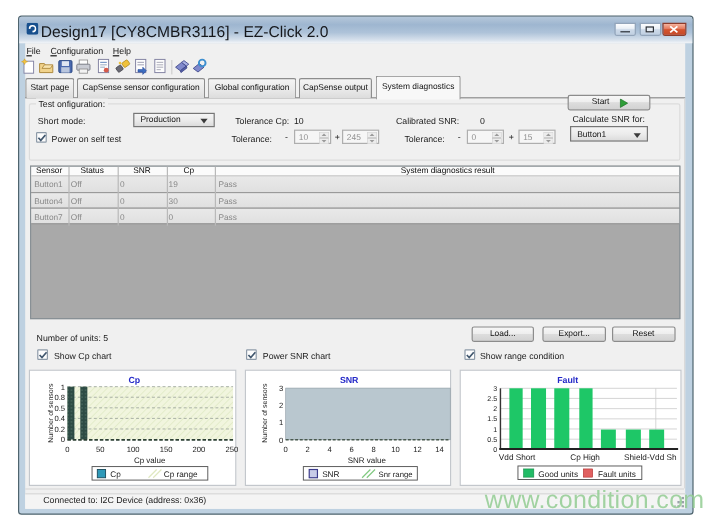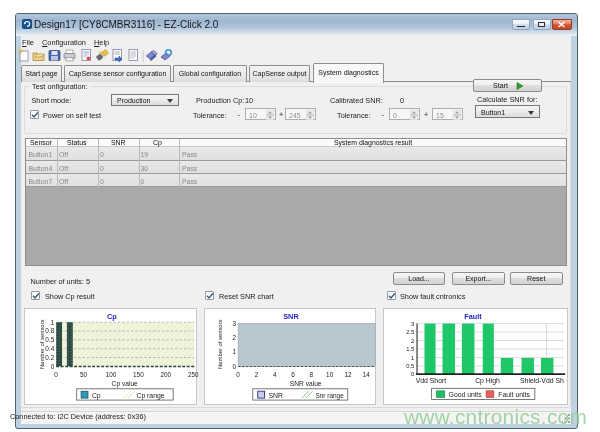--- a/index.html
+++ b/index.html
@@ -21,21 +21,21 @@
 
 <div class="a" style="left:15px;top:13px;width:563px;height:415.5px;border:1px solid #4f646e;border-radius:3px;background:#bed1e1"></div>
 <div class="a" style="left:16px;top:14px;width:561px;height:21.5px;border-radius:2px 2px 0 0;background:linear-gradient(#b5c7da,#9eb6d0 30%,#aec3d9 60%,#d7e1ec 88%,#f2f5f8)"></div>
 
 <div class="a" style="left:21px;top:35.5px;width:550px;height:388px;background:#f0f0f0"></div>
 
 <svg class="a" style="left:21.5px;top:18.5px" width="10" height="10" viewBox="0 0 10 10">
     <rect x="0" y="0" width="10" height="10" rx="2" fill="#174f8d"></rect>
     <path d="M2 5.2 A3.1 3.1 0 1 1 5.2 8.1 L4.9 6.6 A1.8 1.8 0 1 0 3.4 4.9 Z" fill="#fff"></path>
   </svg>
-<div class="a t" style="left:34px;top:18.8px;font-size:10px;color:#16181c">Design17 [CY8CMBR3116] - EZ-Click 2.0</div>
+<div class="a t" style="left:34px;top:18.8px;font-size:13px;color:#16181c">Design17 [CY8CMBR3116] - EZ-Click 2.0</div>
 
 <div class="a" style="left:511.5px;top:18.5px;width:18.5px;height:11px;border:1px solid #93a5ba;border-radius:0 0 2px 2px;background:linear-gradient(#fcfdfe,#e9eff6 45%,#ccd9e8 52%,#c0d0e2)"></div>
 <div class="a" style="left:517px;top:25.5px;width:7.5px;height:1.5px;background:#2a2f36"></div>
 <div class="a" style="left:532.5px;top:18.5px;width:18px;height:11px;border:1px solid #93a5ba;border-radius:0 0 2px 2px;background:linear-gradient(#fcfdfe,#e9eff6 45%,#ccd9e8 52%,#c0d0e2)"></div>
 <div class="a" style="left:538px;top:21.5px;width:6.5px;height:5.5px;border:1.4px solid #2a2f36;background:#e8eef5"></div>
 <div class="a" style="left:552px;top:18.5px;width:19.5px;height:11px;border:1px solid #8e3c2b;border-radius:0 0 2px 2px;background:linear-gradient(#f6b49e,#e4785c 45%,#d4542f 52%,#c64a28)"></div>
 <svg class="a" style="left:557px;top:20.5px" width="9" height="7" viewBox="0 0 9 7">
     <path d="M1.5 1 L7.5 6 M7.5 1 L1.5 6" stroke="#fff" stroke-width="1.5"></path>
   </svg>
 
@@ -106,21 +106,21 @@
 <div class="tab" style="left:249px;width:61px">CapSense output</div>
 <div class="tab" style="left:313px;top:63px;height:19.5px;width:71px;background:#f8f8f8;line-height:17.5px;z-index:2">System diagnostics</div>
 
 <div class="a" style="left:24px;top:85.5px;width:543px;height:48.5px;border:1px solid #dcdcdc;border-radius:2px"></div>
 <div class="a t" style="left:30px;top:81.5px;background:#f0f0f0;padding:0 2px">Test onfiguration:</div>
 <div class="a t" style="left:31.5px;top:95.5px">Short mode:</div>
 <div class="a dd" style="left:111px;top:93.5px;width:68px;height:12.5px">
     <span class="ddt">Production</span>
     <span class="dda"></span>
   </div>
-<div class="a t" style="left:196px;top:95.5px">Production Cp:</div>
+<div class="a t" style="left:196px;top:95.5px">Tolerance Cp:</div>
 <div class="a t" style="left:245px;top:95.5px">10</div>
 <div class="a t" style="left:330px;top:95.5px">Calibrated SNR:</div>
 <div class="a t" style="left:400px;top:95.5px">0</div>
 <div class="a t" style="left:193px;top:110.5px">Tolerance:</div>
 <div class="a t" style="left:237.5px;top:110px">-</div>
 <div class="spin" style="left:245px;top:108px">
     <span>10</span>
     <svg style="position:absolute;right:1px;top:1px" width="8" height="10">
       <rect x="0" y="0" width="8" height="4.6" fill="#ececec" stroke="#c2c2c2" stroke-width="0.6"></rect>
       <rect x="0" y="5.4" width="8" height="4.6" fill="#ececec" stroke="#c2c2c2" stroke-width="0.6"></rect>
@@ -206,31 +206,31 @@
 <div class="cell" style="left:182px;top:178px">Pass</div>
 
 <div class="a t" style="left:30.5px;top:276.5px">Number of units: 5</div>
 <div class="a btn" style="left:393px;top:272px;width:52px;height:13px">Load...</div>
 <div class="a btn" style="left:452px;top:272px;width:53px;height:13px">Export...</div>
 <div class="a btn" style="left:510px;top:272px;width:52.5px;height:13px">Reset</div>
 <div class="a cb" style="left:31px;top:291px"></div>
 <svg class="a" style="left:32px;top:292px" width="8" height="8">
     <path d="M1 3.8 L3 6 L6.8 1.5" stroke="#41576e" stroke-width="1.4" fill="none"></path>
   </svg>
-<div class="a t" style="left:45px;top:291.5px">Show Cp result</div>
+<div class="a t" style="left:45px;top:291.5px">Show Cp chart</div>
 <div class="a cb" style="left:205px;top:291px"></div>
 <svg class="a" style="left:206px;top:292px" width="8" height="8">
     <path d="M1 3.8 L3 6 L6.8 1.5" stroke="#41576e" stroke-width="1.4" fill="none"></path>
   </svg>
-<div class="a t" style="left:219px;top:291.5px">Reset SNR chart</div>
+<div class="a t" style="left:219px;top:291.5px">Power SNR chart</div>
 <div class="a cb" style="left:386.5px;top:291px"></div>
 <svg class="a" style="left:387.5px;top:292px" width="8" height="8">
     <path d="M1 3.8 L3 6 L6.8 1.5" stroke="#41576e" stroke-width="1.4" fill="none"></path>
   </svg>
-<div class="a t" style="left:400px;top:291.5px">Show fault cntronics</div>
+<div class="a t" style="left:400px;top:291.5px">Show range condition</div>
 
 <svg class="a" style="left:24px;top:308px;background:#fff;border:1px solid #c3c7cc;overflow:visible" width="172.5" height="96.5" viewBox="0 0 172.5 96.5">
 <defs>
 <pattern id="hcp" width="4" height="4" patternTransform="rotate(45)" patternUnits="userSpaceOnUse">
         <rect width="4" height="4" fill="#f1f5de"></rect>
         <line x1="0" y1="0" x2="0" y2="4" stroke="#e2ebc8" stroke-width="1.4"></line>
       </pattern>
 <pattern id="hbar" width="3" height="3" patternUnits="userSpaceOnUse">
         <rect width="3" height="3" fill="#2d4b44"></rect>
         <rect x="1" y="1" width="1" height="1" fill="#57776c"></rect>
@@ -347,25 +347,25 @@
 <rect x="47.7" y="81" width="105.4" height="11.5" fill="#fff" stroke="#555" stroke-width="0.8"></rect>
 <rect x="52.5" y="83.5" width="8.7" height="7" fill="#22bb66" stroke="#128844" stroke-width="0.5"></rect>
 <text x="65" y="90" font-size="7" fill="#222">Good units</text>
 <rect x="103.3" y="83.5" width="8" height="7" fill="#e06060" stroke="#b03030" stroke-width="0.5"></rect>
 <text x="115.8" y="90" font-size="7" fill="#222">Fault units</text>
 </svg>
 <div class="a" style="left:569.5px;top:82px;width:1px;height:325px;background:#dadada"></div>
 <div class="a" style="left:21px;top:406.5px;width:549px;height:1px;background:#dadada"></div>
 
 <div class="a" style="left:21px;top:410.5px;width:550px;height:13px;background:#f4f4f4;border-top:1px solid #d7d7d7"></div>
-<div class="a t" style="left:10px;top:412px;font-size:7.3px">Connected to: I2C Device (address: 0x36)</div>
+<div class="a t" style="left:36px;top:412px;font-size:7.3px">Connected to: I2C Device (address: 0x36)</div>
 <svg class="a" style="left:562px;top:414px" width="9" height="9">
     <g fill="#9aa2aa">
       <rect x="6" y="0" width="2" height="2"></rect>
       <rect x="6" y="3.5" width="2" height="2"></rect>
       <rect x="6" y="7" width="2" height="2"></rect>
       <rect x="2.5" y="3.5" width="2" height="2"></rect>
       <rect x="2.5" y="7" width="2" height="2"></rect>
       <rect x="-1" y="7" width="2" height="2"></rect>
     </g>
   </svg>
 
-<div class="a" style="left:404px;top:404.5px;font-size:20.8px;color:#93cd93;opacity:0.85;letter-spacing:0.3px;white-space:nowrap">www.cntronics.com</div>
+<div class="a" style="left:404px;top:404.5px;font-size:20.8px;color:#93cd93;opacity:0.85;letter-spacing:0.3px;white-space:nowrap">www.condition.com</div>
 
 </body></html>

